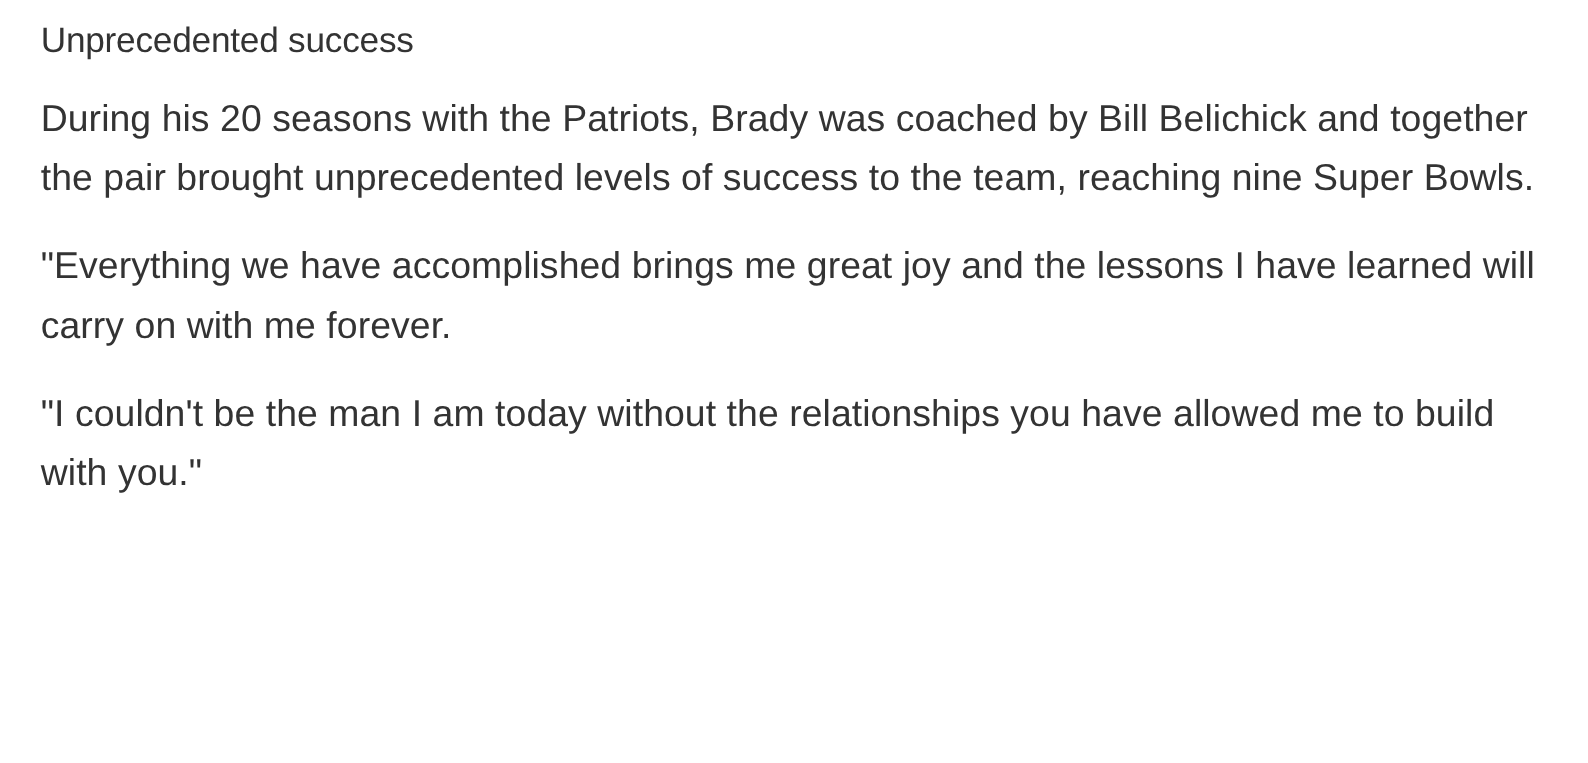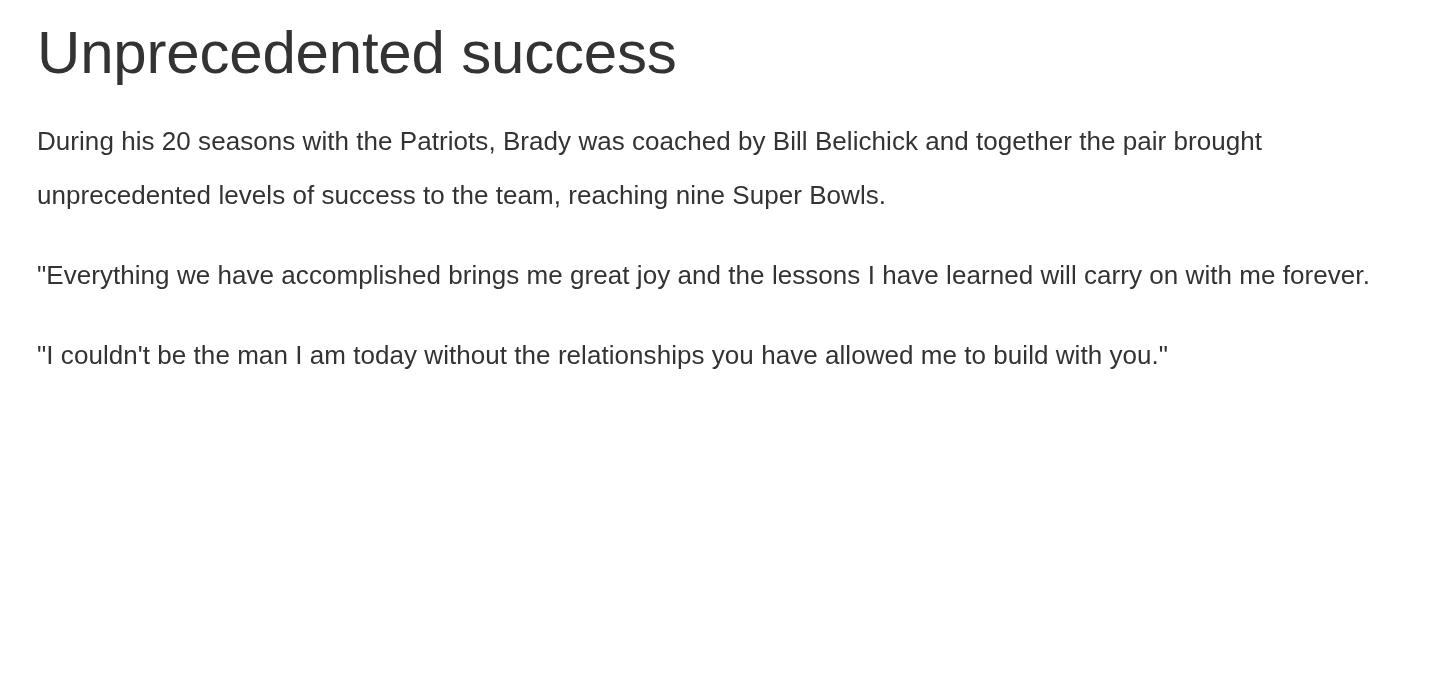--- a/index.html
+++ b/index.html
@@ -16,35 +16,35 @@
     -webkit-font-smoothing: antialiased;
   }
   .article {
     box-sizing: border-box;
     width: 1444px;
     padding: 0 37px 0 37px;
   }
   .article-heading {
     margin: 0;
     padding: 0;
-    font-size: 60px;
+    font-size: 32px;
     font-weight: 300;
     line-height: 1.18;
     letter-spacing: -0.2px;
     color: #333333;
     padding-top: 18px;
   }
   .article-body {
     margin: 0;
     padding: 0;
   }
   .article-paragraph {
     margin: 0 0 26px 0;
     padding: 0;
-    font-size: 26px;
+    font-size: 34px;
     font-weight: 400;
     line-height: 54px;
     color: #333333;
     letter-spacing: 0.05px;
     max-width: 1385px;
   }
   .article-paragraph:first-of-type {
     margin-top: 25px;
   }
   .article-paragraph:last-child {

